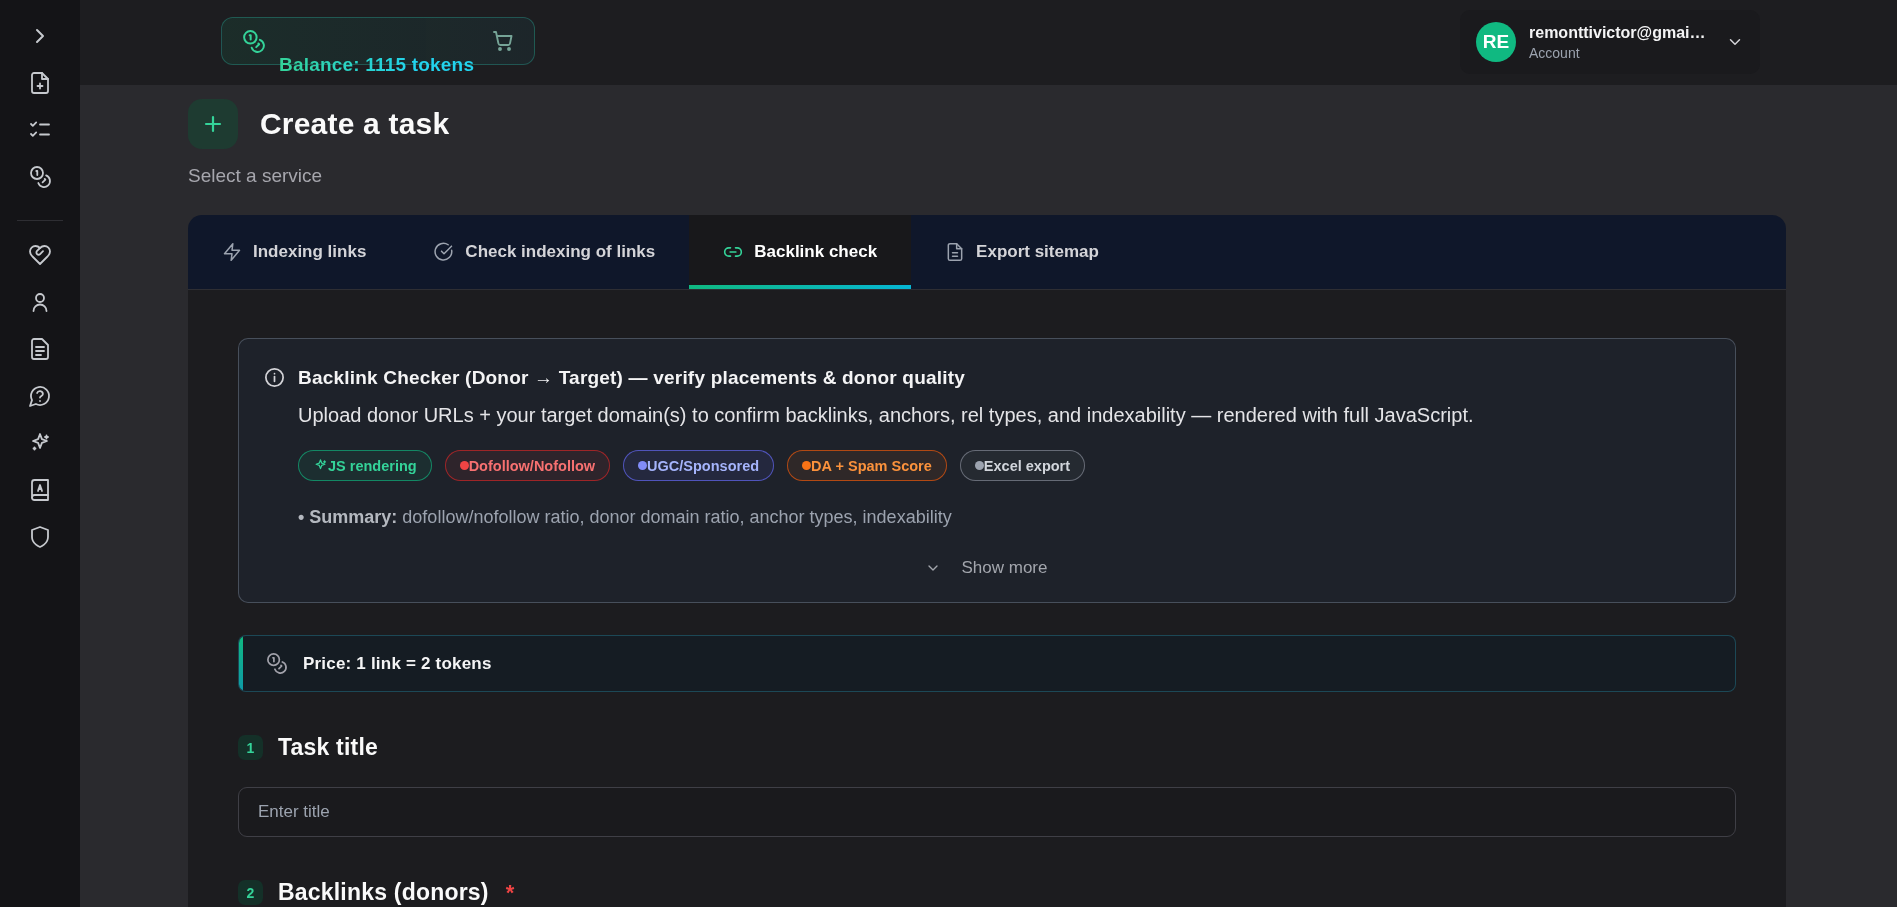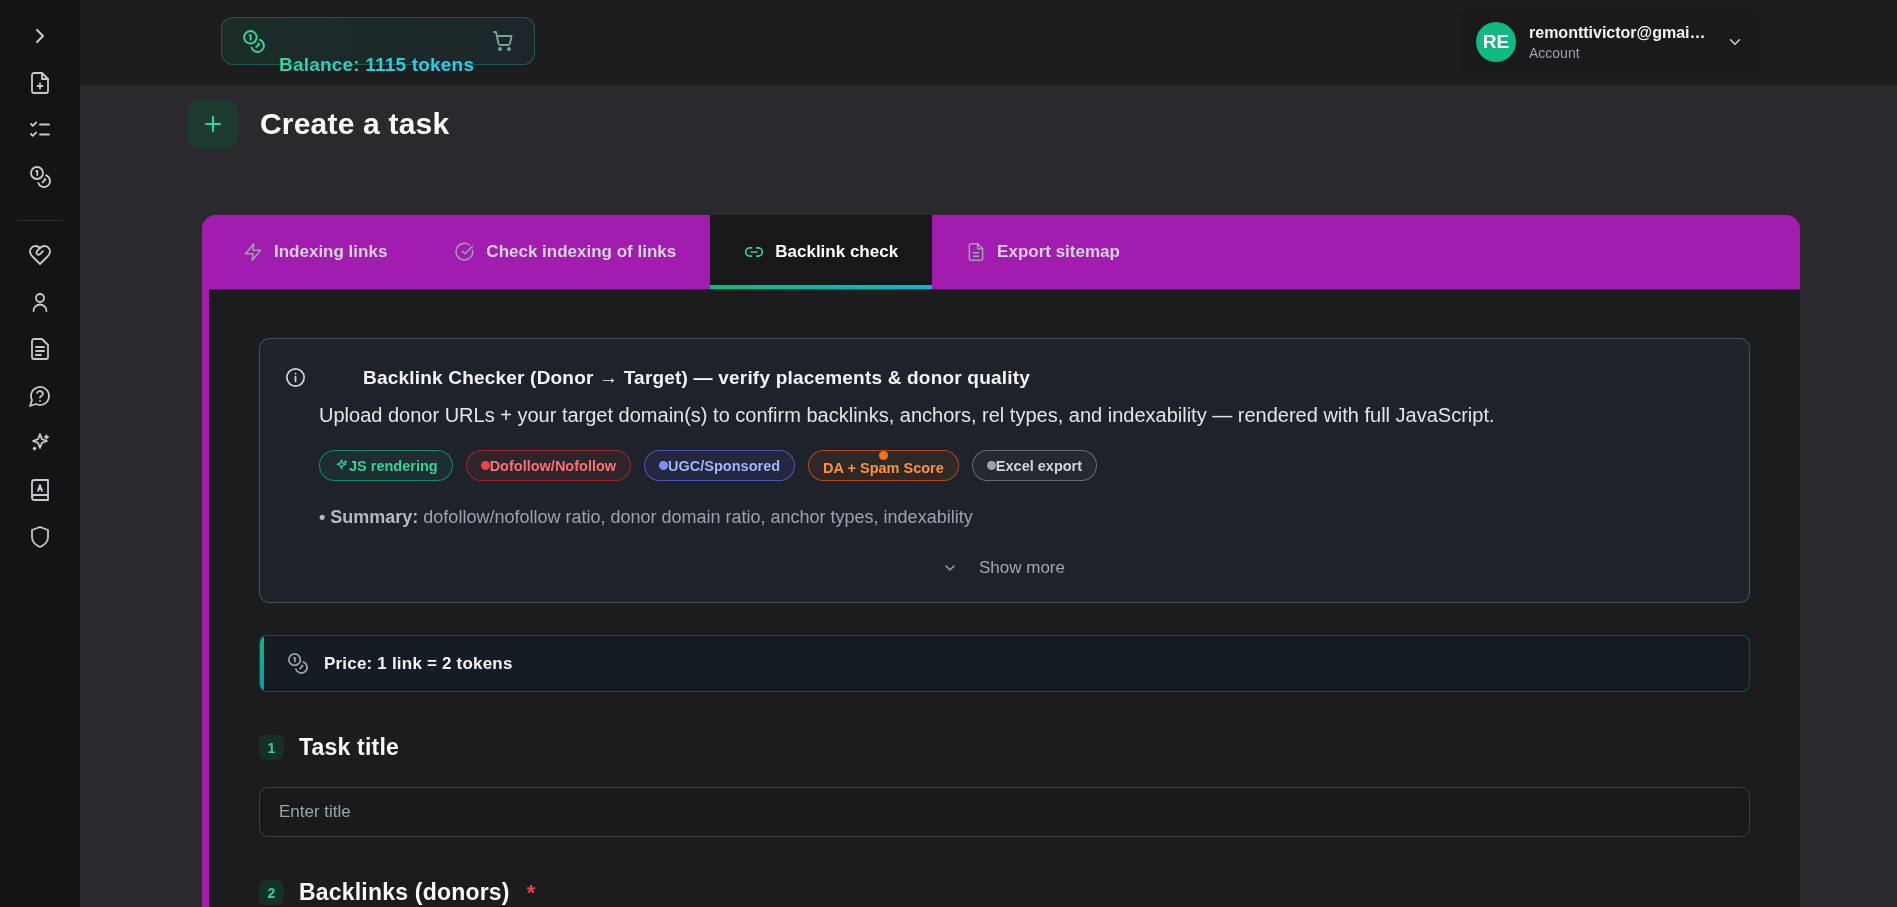--- a/index.html
+++ b/index.html
@@ -68,22 +68,22 @@
   .plus-btn {
     width:50px; height:50px; border-radius:14px; background:#1e3b31;
     display:flex; align-items:center; justify-content:center; cursor:pointer;
   }
   .plus-btn svg { width:24px; height:24px; color:#34d399; }
   .page-title { font-size:30px; font-weight:700; color:#fafafa; letter-spacing:0.2px; }
   .page-subtitle { margin:16px 0 0 108px; font-size:19px; color:#a6a6ad; }
 
   
   .panel {
-    position:absolute; left:122px; top:130px; width:1598px; height:692px;
-    background:#a21caf; border-radius:14px 14px 0 0; overflow:hidden;padding-left:7px;
+    position:absolute; left:108px; top:130px; width:1598px; height:692px;
+    background:#0f172a; border-radius:14px 14px 0 0; overflow:hidden;
   }
   .tabbar {
     display:flex; height:75px; border-bottom:1px solid #2e2e33; align-items:stretch;
   }
   .tab {
     display:flex; align-items:center; gap:11px; padding:0 34px;
     font-size:17px; font-weight:600; color:#d4d4d8; cursor:pointer;
     position:relative; white-space:nowrap;
   }
   .tab svg { width:20px; height:20px; color:#9ca3af; }
@@ -96,36 +96,36 @@
 
   .panel-content { background:#1c1c1f; height:617px; padding:48px 50px 0 50px; }
 
   
   .info-card {
     border:1px solid rgba(148,163,184,0.35); border-radius:10px;
     background:#1e222a; padding:27px 26px 24px 24px;
   }
   .info-head { display:flex; align-items:center; gap:12px; }
   .info-icon { width:23px; height:23px; color:#d4d4d8; flex-shrink:0; }
-  .info-title { font-size:19px; font-weight:700; color:#f4f4f5; letter-spacing:0.2px;margin-left:44px; }
+  .info-title { font-size:19px; font-weight:700; color:#f4f4f5; letter-spacing:0.2px; }
   .info-desc { margin:15px 0 0 35px; font-size:20px; color:#e4e4e7; }
   .badge-row { display:flex; gap:13px; margin:23px 0 0 35px; }
   .badge {
     height:31px; border-radius:16px; padding:0 14px;
     display:flex; align-items:center; gap:0;
     font-size:14.5px; font-weight:600; cursor:default;
   }
   .badge .dot { width:9px; height:9px; border-radius:50%; }
   .badge svg { width:15px; height:15px; }
   .badge-green  { border:1px solid rgba(16,185,129,0.65); background:rgba(16,185,129,0.08); color:#34d399; }
   .badge-red    { border:1px solid rgba(220,38,38,0.65);  background:rgba(239,68,68,0.08);  color:#f87171; }
   .badge-red .dot { background:#ef4444; }
   .badge-indigo { border:1px solid rgba(99,102,241,0.70); background:rgba(99,102,241,0.10); color:#a5b4fc; }
   .badge-indigo .dot { background:#818cf8; }
-  .badge-orange { border:1px solid rgba(234,88,12,0.70);  background:rgba(249,115,22,0.08); color:#fb923c;flex-direction:column; }
+  .badge-orange { border:1px solid rgba(234,88,12,0.70);  background:rgba(249,115,22,0.08); color:#fb923c; }
   .badge-orange .dot { background:#f97316; }
   .badge-gray   { border:1px solid rgba(156,163,175,0.55); background:rgba(156,163,175,0.06); color:#d1d5db; }
   .badge-gray .dot { background:#9ca3af; }
 
   .summary-line { margin:26px 0 0 35px; font-size:18px; color:#9ca3af; }
   .summary-line b { color:#b4b8bf; font-weight:700; }
   .show-more {
     margin-top:30px; display:flex; align-items:center; justify-content:center;
     gap:21px; color:#a3a6ad; font-size:17px; cursor:pointer;
   }
@@ -284,20 +284,21 @@
 
   <div class="page-head">
     <span class="plus-btn">
       <svg viewBox="0 0 24 24" fill="none" stroke="currentColor" stroke-width="2.2" stroke-linecap="round">
           <line x1="12" y1="5" x2="12" y2="19"></line>
           <line x1="5" y1="12" x2="19" y2="12"></line>
         </svg>
     </span>
     <h1 class="page-title">Create a task</h1>
   </div>
+  <div class="page-subtitle">Select a service</div>
 
   <div class="panel">
 
     <div class="tabbar">
       <div class="tab">
         <svg viewBox="0 0 24 24" fill="none" stroke="currentColor" stroke-width="1.8" stroke-linecap="round" stroke-linejoin="round">
             <polygon points="13 2 3 14 12 14 11 22 21 10 12 10"></polygon>
           </svg>
         <span>Indexing links</span>
       </div>

